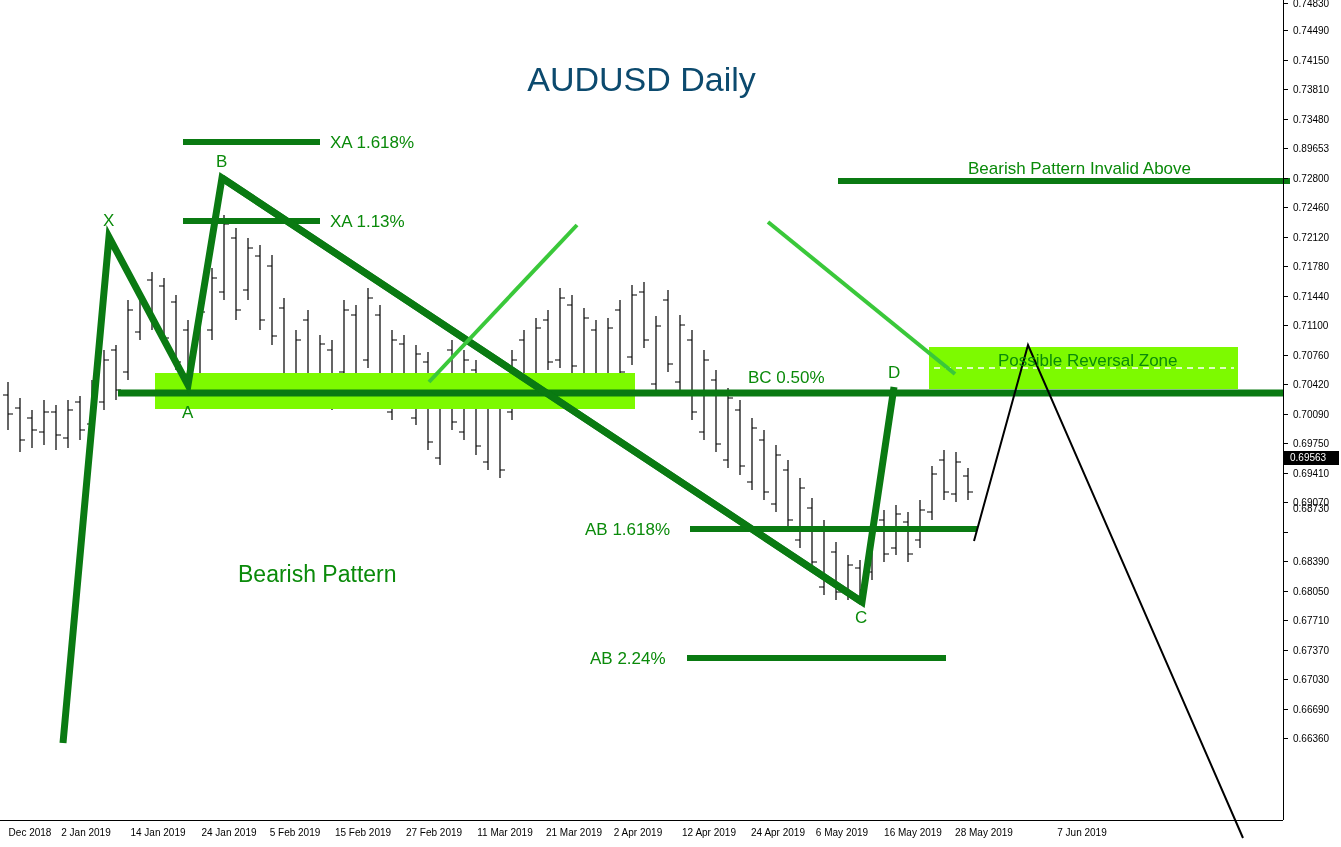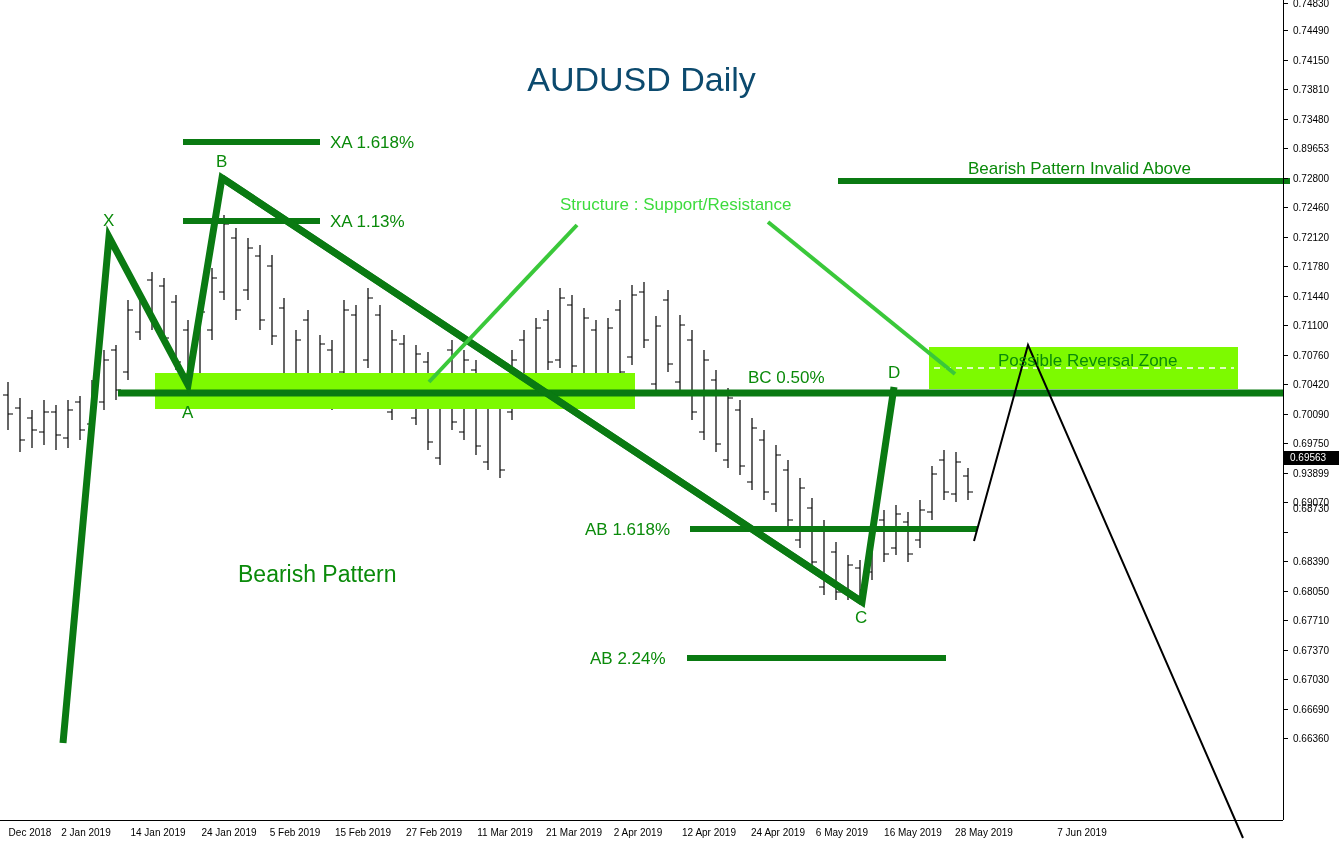--- a/index.html
+++ b/index.html
@@ -160,21 +160,20 @@
     <div class="lbl lbl-green" style="left:330px;top:212px;">XA 1.13%</div>
 
     <div class="lbl lbl-green" style="left:748px;top:368px;">BC 0.50%</div>
 
     <div class="lbl lbl-green" style="left:585px;top:520px;">AB 1.618%</div>
 
     <div class="lbl lbl-green" style="left:590px;top:649px;">AB 2.24%</div>
 
     <div class="lbl" style="left:238px;top:561px;color:#0a8a0a;font-size:23px;">Bearish Pattern</div>
 
-    <div class="lbl lbl-bright" style="left:560px;top:195px;">Structure : Support/Resistance</div>
 
     <div class="lbl lbl-green" style="left:968px;top:159px;">Bearish Pattern Invalid Above</div>
 
     <div class="lbl lbl-green" style="left:998px;top:351px;">Possible Reversal Zone</div>
 
     <div class="lbl lbl-pt" style="left:103px;top:211px;">X</div>
     <div class="lbl lbl-pt" style="left:182px;top:403px;">A</div>
     <div class="lbl lbl-pt" style="left:216px;top:152px;">B</div>
     <div class="lbl lbl-pt" style="left:855px;top:608px;">C</div>
     <div class="lbl lbl-pt" style="left:888px;top:363px;">D</div>
@@ -209,21 +208,21 @@
         <div class="ytick" style="top: 325px;">0.71100</div>
         <div class="ytick-mark" style="top: 355px;"></div>
         <div class="ytick" style="top: 355px;">0.70760</div>
         <div class="ytick-mark" style="top: 384px;"></div>
         <div class="ytick" style="top: 384px;">0.70420</div>
         <div class="ytick-mark" style="top: 414px;"></div>
         <div class="ytick" style="top: 414px;">0.70090</div>
         <div class="ytick-mark" style="top: 443px;"></div>
         <div class="ytick" style="top: 443px;">0.69750</div>
         <div class="ytick-mark" style="top: 473px;"></div>
-        <div class="ytick" style="top: 473px;">0.93899</div>
+        <div class="ytick" style="top: 473px;">0.69410</div>
         <div class="ytick-mark" style="top: 502px;"></div>
         <div class="ytick" style="top: 502px;">0.69070</div>
         <div class="ytick-mark" style="top: 532px;"></div>
         <div class="ytick" style="top: 508px;">0.68730</div>
         <div class="ytick-mark" style="top: 561px;"></div>
         <div class="ytick" style="top: 561px;">0.68390</div>
         <div class="ytick-mark" style="top: 591px;"></div>
         <div class="ytick" style="top: 591px;">0.68050</div>
         <div class="ytick-mark" style="top: 620px;"></div>
         <div class="ytick" style="top: 620px;">0.67710</div>

